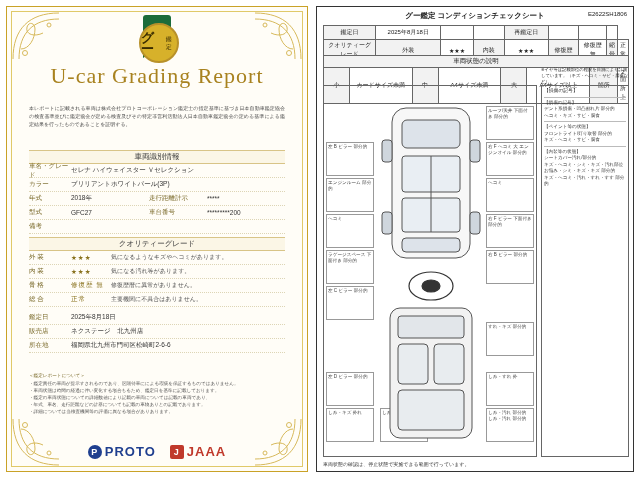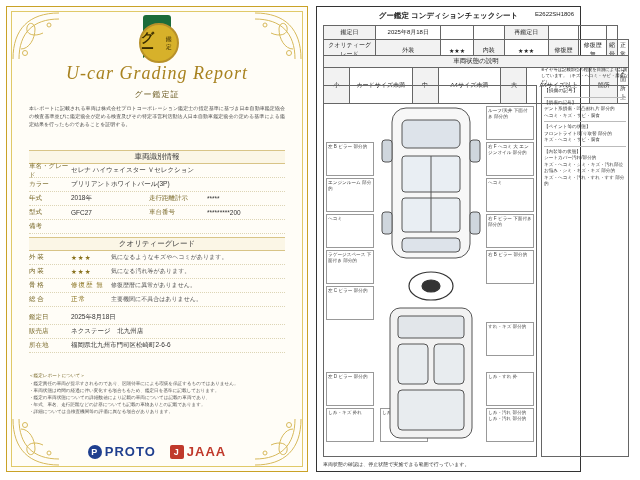--- a/index.html
+++ b/index.html
@@ -16,21 +16,21 @@
   .c-bl{left:2px;bottom:2px;transform:scaleY(-1);}
   .c-br{right:2px;bottom:2px;transform:scale(-1,-1);}
 
   .seal{position:absolute;left:50%;top:8px;transform:translateX(-50%);width:40px;height:46px;}
   .seal .ribbon{position:absolute;left:6px;top:0;width:28px;height:34px;background:#1b6b3a;border-radius:3px;}
   .seal .ribbon:after{content:"";position:absolute;left:0;bottom:-9px;width:0;height:0;border-left:14px solid #1b6b3a;border-right:14px solid #1b6b3a;border-bottom:9px solid transparent;}
   .seal .disc{position:absolute;left:2px;top:8px;width:36px;height:36px;border-radius:50%;background:#d7b12a;border:2px solid #b8912a;display:flex;flex-direction:row;align-items:center;justify-content:center;color:#3a2c00;}
   .seal .disc .g{font-size:13px;font-weight:bold;line-height:11px;}
   .seal .disc .k{font-size:6px;line-height:8px;}
 
-  .title{position:absolute;left:0;right:0;top:56px;text-align:center;font-family:"Liberation Serif","DejaVu Serif",serif;font-style:italic;font-size:18px;color:#a8821f;letter-spacing:1px;}
+  .title{position:absolute;left:0;right:0;top:56px;text-align:center;font-family:"Liberation Serif","DejaVu Serif",serif;font-size:22px;color:#a8821f;letter-spacing:1px;}
   .subtitle{position:absolute;left:0;right:0;top:82px;text-align:center;font-size:8px;color:#6b5a20;letter-spacing:1px;}
 
   .preamble{position:absolute;left:22px;right:22px;top:97px;font-size:5px;line-height:8px;color:#4a4a4a;text-align:justify;}
 
   .sec-head{position:absolute;left:22px;right:22px;text-align:center;font-size:7.5px;color:#3a3a3a;border-top:1px solid #d8c487;border-bottom:1px solid #d8c487;padding:1px 0;background:#fbf6e6;}
   #veh-head{top:143px;}
   #qual-head{top:230px;}
 
   .kv{position:absolute;left:22px;right:22px;font-size:6.5px;color:#333;}
   .kv .row{display:flex;align-items:center;height:13px;border-bottom:1px dotted #ddd5b5;}
@@ -47,21 +47,21 @@
   .footnotes{position:absolute;left:22px;right:22px;top:365px;font-size:4.6px;line-height:7px;color:#555;}
   .footnotes .fn-title{color:#7a6a2a;margin-bottom:1px;}
 
   .logos{position:absolute;left:0;right:0;bottom:12px;display:flex;align-items:center;justify-content:center;gap:14px;}
   .logo-proto{display:flex;align-items:center;gap:3px;font-weight:bold;font-size:13px;color:#1f3f8f;letter-spacing:1px;}
   .logo-proto .mark{width:14px;height:14px;border-radius:50%;background:#1f3f8f;color:#fff;font-size:9px;display:flex;align-items:center;justify-content:center;}
   .logo-jaaa{display:flex;align-items:center;gap:3px;font-weight:bold;font-size:13px;color:#c0392b;letter-spacing:1px;}
   .logo-jaaa .mark{width:14px;height:14px;background:#c0392b;color:#fff;font-size:9px;display:flex;align-items:center;justify-content:center;border-radius:2px;}
 
   
-  .right{position:absolute;left:316px;top:6px;width:265px;height:466px;border:1px solid #333;box-sizing:border-box;background:#fff;}
+  .right{position:absolute;left:316px;top:6px;width:318px;height:466px;border:1px solid #333;box-sizing:border-box;background:#fff;}
   .r-title{position:absolute;left:0;right:0;top:4px;text-align:center;font-size:7.5px;font-weight:bold;}
   .r-id{position:absolute;right:6px;top:4px;font-size:6px;}
 
   table.grid{border-collapse:collapse;font-size:6px;}
   table.grid td,table.grid th{border:1px solid #666;padding:1px 2px;text-align:center;vertical-align:middle;}
   .lbl{background:#f2f2f2;}
 
   #t-head{position:absolute;left:6px;top:18px;width:306px;}
   #t-head td{height:11px;}
 
@@ -134,21 +134,20 @@
 
     <div class="seal">
       <div class="ribbon"></div>
       <div class="disc">
         <div class="g">グー</div>
         <div class="k">鑑定</div>
       </div>
     </div>
 
     <div class="title">U-car Grading Report</div>
-    <div class="subtitle">グー鑑定証</div>
     <div class="preamble">本レポートに記載される車両は株式会社プロトコーポレーション鑑定士の指定基準に基づき日本自動車鑑定協会の検査基準並びに鑑定協会が定める検査及びその特定非営利活動法人日本自動車鑑定協会の定める基準による鑑定結果を行ったものであることを証明する。</div>
 
     <div class="sec-head" id="veh-head">車両識別情報</div>
     <div class="kv" id="veh-kv">
       <div class="row">
         <div class="k">車名・グレード</div>
         <div class="v">セレナ ハイウェイスター Ｖセレクション</div>
       </div>
       <div class="row">
         <div class="k">カラー</div>

